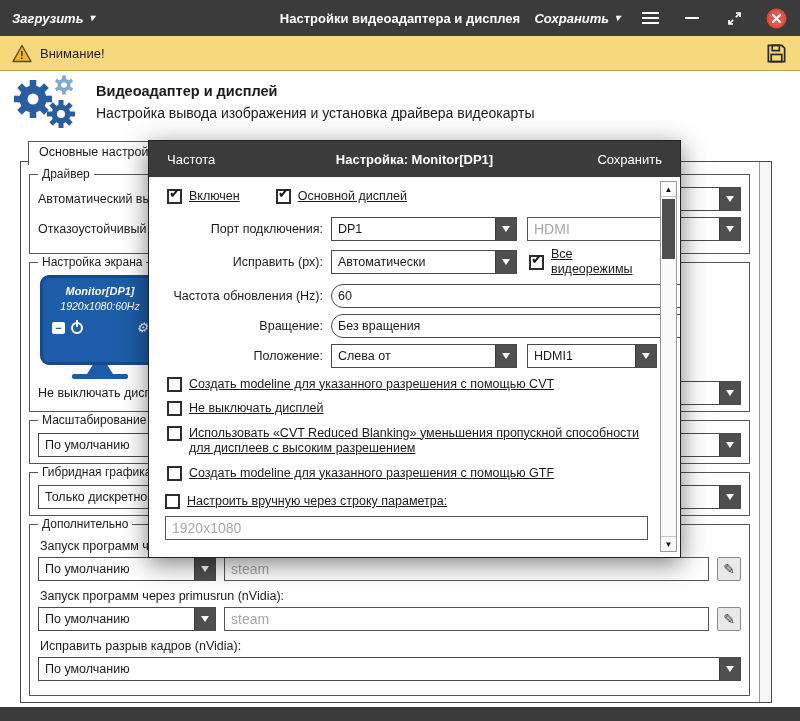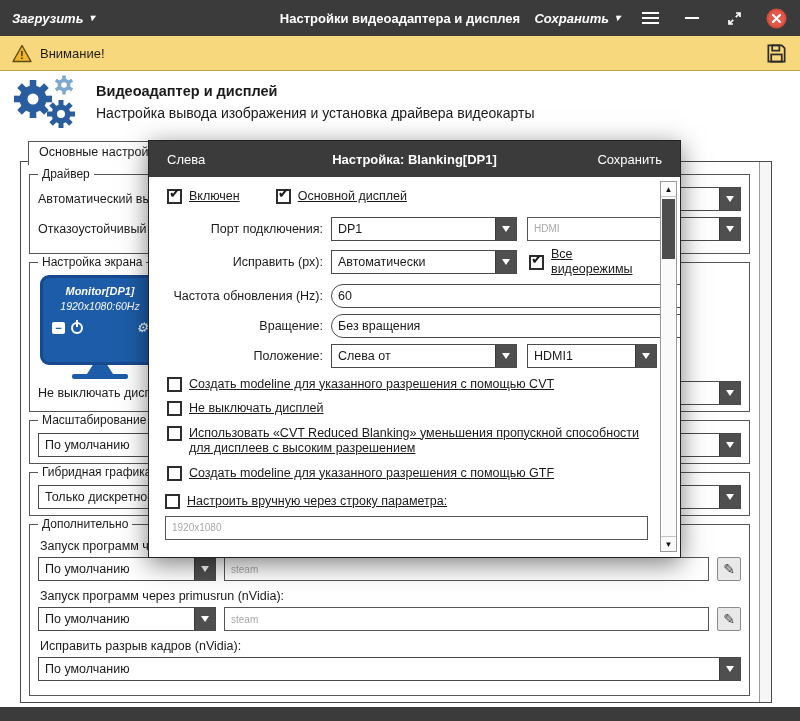--- a/index.html
+++ b/index.html
@@ -41,21 +41,21 @@
   .drow .dd{width:152px;flex:none;}
   .row{display:flex;align-items:center;gap:8px;}
   .row .lbl{white-space:nowrap;}
   .row .dd{flex:1;}
   
   .dd{display:flex;height:24px;border:1px solid #4a4a4a;background:#fff;align-items:stretch;}
   .dd-val{flex:1;font-size:12.5px;padding:4px 6px 0;white-space:nowrap;overflow:hidden;}
   .dd-btn{width:21px;background:#4f4f4f;border-left:1px solid #3a3a3a;display:flex;align-items:center;justify-content:center;flex:none;}
   .dd-tri{width:0;height:0;border-left:4.5px solid transparent;border-right:4.5px solid transparent;border-top:6px solid #fff;}
   
-  .txt{height:24px;border:1px solid #555;font-family:"Liberation Sans",sans-serif;font-size:10px;padding:0 6px;color:#8b5cf6;background:#fff;}
+  .txt{height:24px;border:1px solid #555;font-family:"Liberation Sans",sans-serif;font-size:14px;padding:0 6px;color:#8b5cf6;background:#fff;}
   .txt::placeholder{color:#a8a8a8;}
   
   .monitor-wrap{position:relative;width:120px;margin:0 0 2px 2px;font-style:italic;}
   .monitor{width:120px;height:90px;background:#1d5ca8;border:3px solid #174a8c;border-radius:9px;color:#fff;padding-top:7px;text-align:center;}
   .mon-name{font-size:11px;font-weight:bold;}
   .mon-mode{font-size:10.5px;margin-top:3px;}
   .mon-icons{display:flex;align-items:center;padding:0 9px;margin-top:10px;}
   .mon-minus{width:13px;height:12px;background:#fff;border-radius:2px;color:#1d5ca8;font-size:11px;line-height:12px;text-align:center;font-weight:bold;}
   .mon-power{width:12px;height:12px;border:2px solid #fff;border-radius:50%;margin-left:6px;position:relative;}
   .mon-power::after{content:"";position:absolute;left:50%;top:-4px;transform:translateX(-50%);width:2px;height:7px;background:#fff;}
@@ -325,22 +325,22 @@
       </div>
 
     </div>
     <div class="form-sb"></div>
   </div>
 
   <div class="bottombar"></div>
 
   <div class="modal">
     <div class="modal-header">
-      <span class="mh-btn">Слева</span>
-      <span class="mh-title">Настройка: Blanking[DP1]</span>
+      <span class="mh-btn">Частота</span>
+      <span class="mh-title">Настройка: Monitor[DP1]</span>
       <span class="mh-btn">Сохранить</span>
     </div>
     <div class="modal-body">
 
       <div class="mrowA">
         <label class="cb-row" data-checked="true">
           <span class="cb-box">
               <span class="cb-mark">✔</span>
             </span>
           <span class="cb-lbl">Включен</span>

